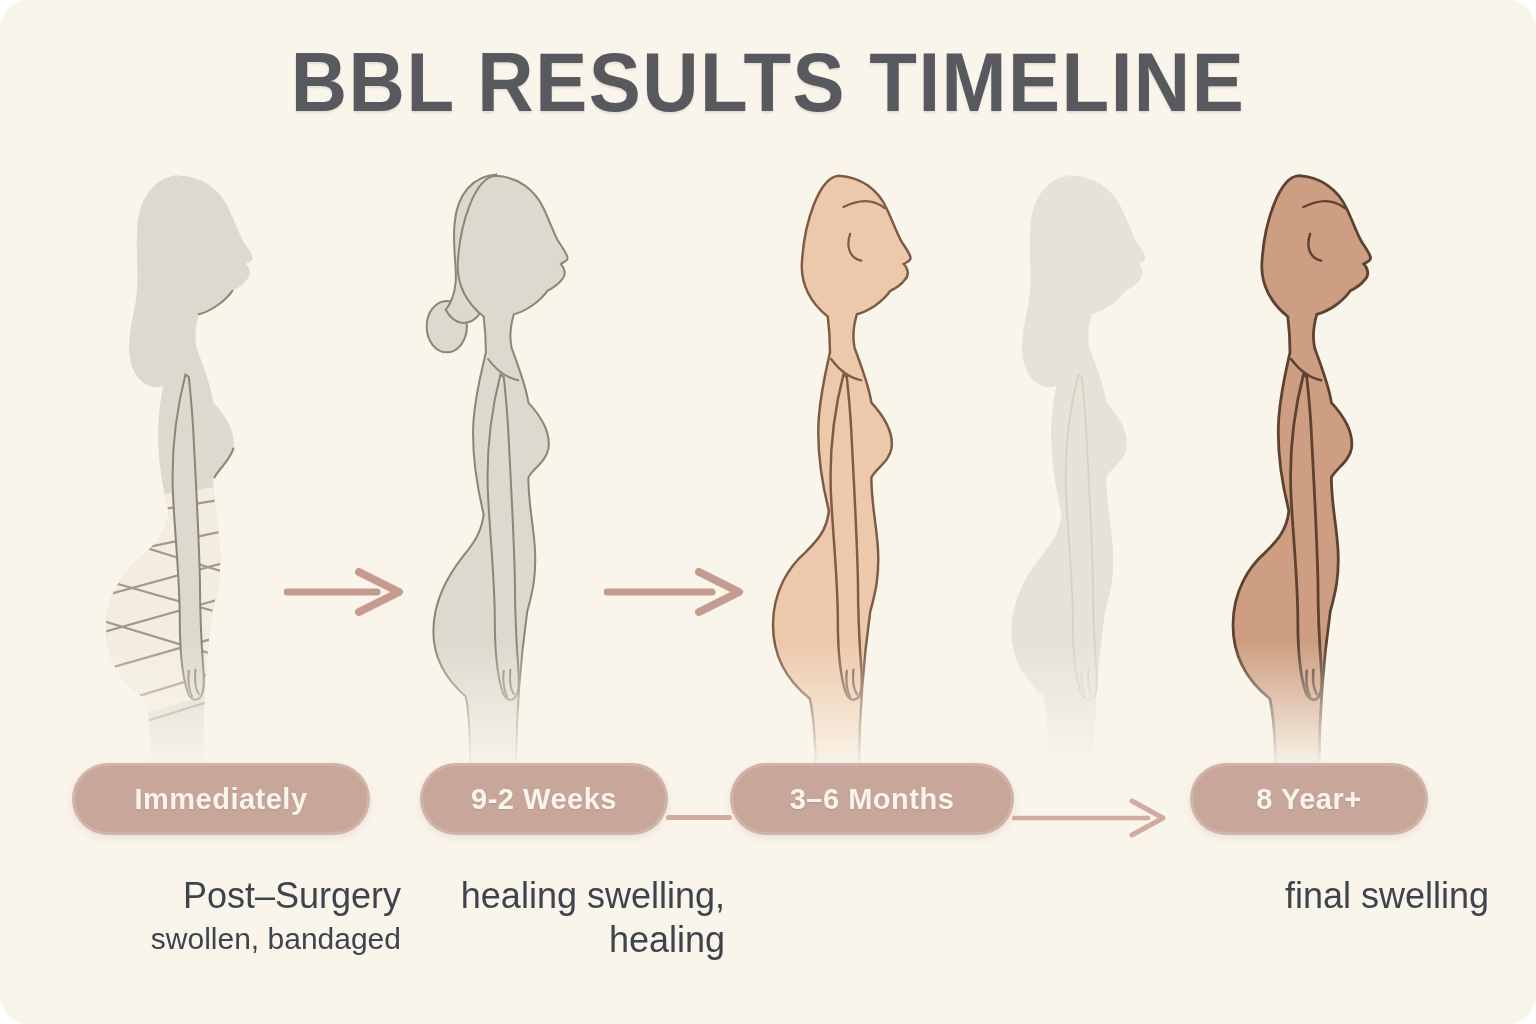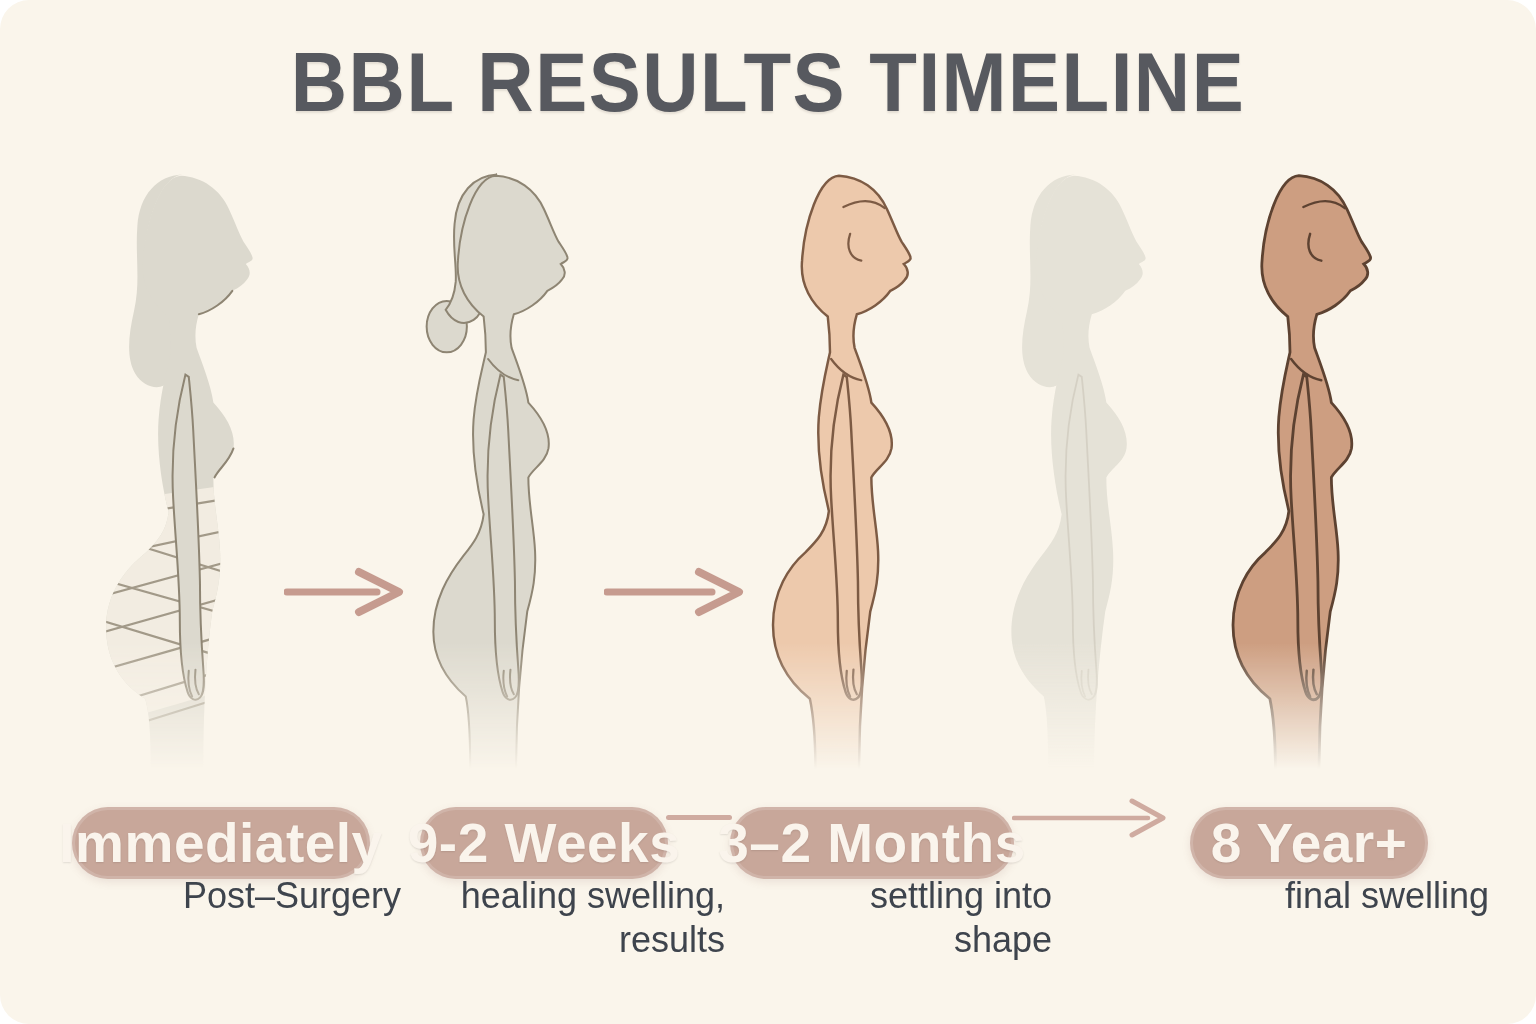--- a/index.html
+++ b/index.html
@@ -34,24 +34,24 @@
   .fig-ghost{opacity:.82;}
   .fig-ghost .body,.fig-ghost .hair{fill:var(--fig-ghost-fill,#e1ded3);stroke:none;}
   .fig-ghost .arm{fill:var(--fig-ghost-fill,#e1ded3);stroke:var(--fig-ghost-stroke,#cdc9bc);stroke-width:1.6;}
   .fig-ghost .line{stroke:var(--fig-ghost-stroke,#cdc9bc);stroke-width:1.6;fill:none;stroke-linecap:round;}
   .bandage-fill{fill:var(--bandage-fill,#f2ede1);opacity:.95;}
   .bandage-lines{stroke:var(--bandage-stroke,#8d8472);stroke-width:2;fill:none;opacity:.8;}
   .midarrow{position:absolute;top:567px;}
   .midarrow .shaft{stroke:var(--arrow-mid,#c69b8f);stroke-width:7;stroke-linecap:round;}
   .midarrow .head{stroke:var(--arrow-mid,#c69b8f);stroke-width:8;stroke-linecap:round;stroke-linejoin:round;fill:none;}
   .pill{
-    position:absolute;top:807px;height:72px;border-radius:36px;
+    position:absolute;top:763px;height:72px;border-radius:36px;
     background:var(--pill-bg,#c8a79a);
     display:flex;align-items:center;justify-content:center;
-    color:var(--pill-text,#faf4ec);font-size:55px;font-weight:bold;
+    color:var(--pill-text,#faf4ec);font-size:29px;font-weight:bold;
     white-space:nowrap;letter-spacing:.5px;
     box-shadow:inset 0 0 0 3px rgba(255,255,255,0.15), 0 3px 8px rgba(140,100,90,0.14);
     text-shadow:0 1px 2px rgba(0,0,0,0.10);
     text-align:right;
   }
   .connector{
     position:absolute;top:815px;left:666px;width:66px;height:5px;border-radius:3px;
     background:var(--arrow-bottom,#cfaba0);
   }
   .bottomarrow{position:absolute;top:796px;left:1012px;}
@@ -194,38 +194,35 @@
       <use href="#bodyC" class="body"></use>
       <use href="#scalpP" class="line"></use>
       <use href="#shoulderP" class="line"></use>
       <use href="#armP" class="arm"></use>
       <use href="#fingersP" class="line"></use>
     </g>
   </svg>
 
   <div class="pill" style="left:72px;width:298px">Immediately</div>
   <div class="pill" style="left:420px;width:248px">9-2 Weeks</div>
-  <div class="pill" style="left:730px;width:284px">3–2 Months</div>
+  <div class="pill" style="left:730px;width:284px">3–6 Months</div>
   <div class="pill" style="left:1190px;width:238px">8 Year+</div>
 
   <div class="connector"></div>
 
   <svg class="bottomarrow" width="158" height="44">
     <line class="shaft" x1="2" y1="22" x2="136" y2="22"></line>
     <polyline class="head" points="120,5 151,22 120,39"></polyline>
   </svg>
 
   <div class="caption" style="left:41px">
     <div class="cap-line1">Post–Surgery</div>
+    <div class="cap-line2">swollen, bandaged</div>
   </div>
   <div class="caption" style="left:365px">
     <div class="cap-line1">healing swelling,</div>
-    <div class="cap-line1">results</div>
-  </div>
-  <div class="caption" style="left:692px">
-    <div class="cap-line1">settling into</div>
-    <div class="cap-line1">shape</div>
+    <div class="cap-line1">healing</div>
   </div>
   <div class="caption" style="left:1129px">
     <div class="cap-line1">final swelling</div>
   </div>
 
 </div>
 
 </body></html>

